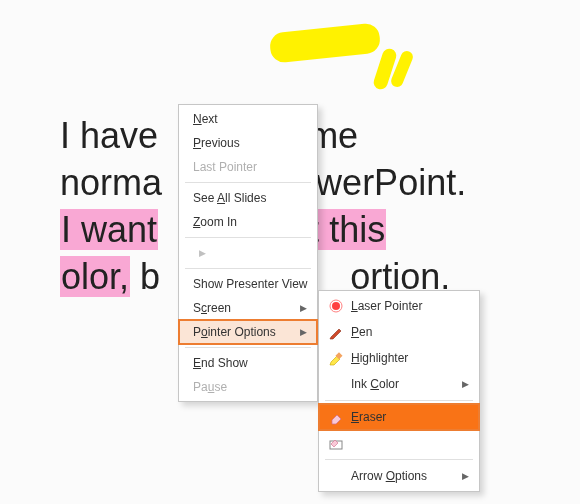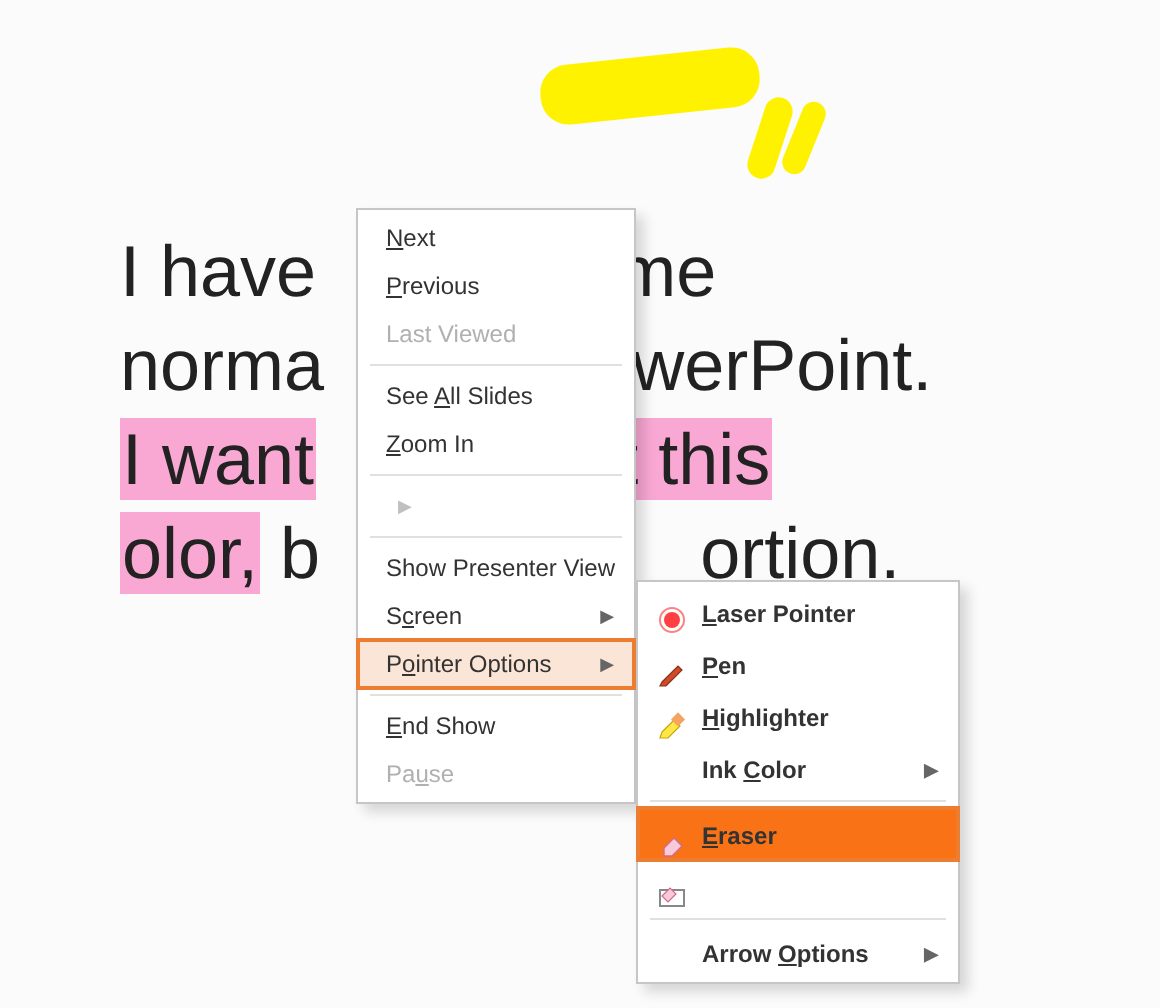--- a/index.html
+++ b/index.html
@@ -36,25 +36,25 @@
   .menu {
     position: absolute;
     background: #fff;
     border: 1px solid #c6c6c6;
     box-shadow: 4px 4px 6px rgba(0,0,0,0.15);
     font-size: 12px;
     color: #333;
     padding: 2px 0;
   }
   .menu1 { left: 178px; top: 104px; width: 140px; }
-  .menu2 { left: 318px; top: 290px; width: 162px; font-weight: bold; }
+  .menu2 { left: 318px; top: 290px; width: 162px; }
 
   .mi {
     display: flex;
-    align-items: flex-end;
+    align-items: center;
     height: 24px;
     padding: 0 10px 0 8px;
     line-height: 24px;
     white-space: nowrap;
     position: relative;
   }
   .mi-tall { height: 26px; }
   .mi .txt { flex: 1; }
   .mi.disabled { color: #b0b0b0; }
   .mi .chev { font-size: 9px; color: #666; margin-left: 6px; }
@@ -102,21 +102,21 @@
 <span class="hl">olor,</span><span> b</span>                   <span>ortion.</span></div>
 
 <div class="menu menu1">
   <div class="mi">
       <span class="txt"><span class="u">N</span><span></span>ext</span>
     </div>
   <div class="mi">
       <span class="txt"><span class="u">P</span>revious</span>
     </div>
   <div class="mi disabled">
-      <span class="txt">Last Viewed</span>
+      <span class="txt">Last Pointer</span>
     </div>
   <div class="sep"></div>
   <div class="mi">
       <span class="txt">See <span class="u">A</span>ll Slides</span>
     </div>
   <div class="mi">
       <span class="txt"><span class="u">Z</span>oom In</span>
     </div>
   <div class="sep"></div>
   <div class="mi disabled">

